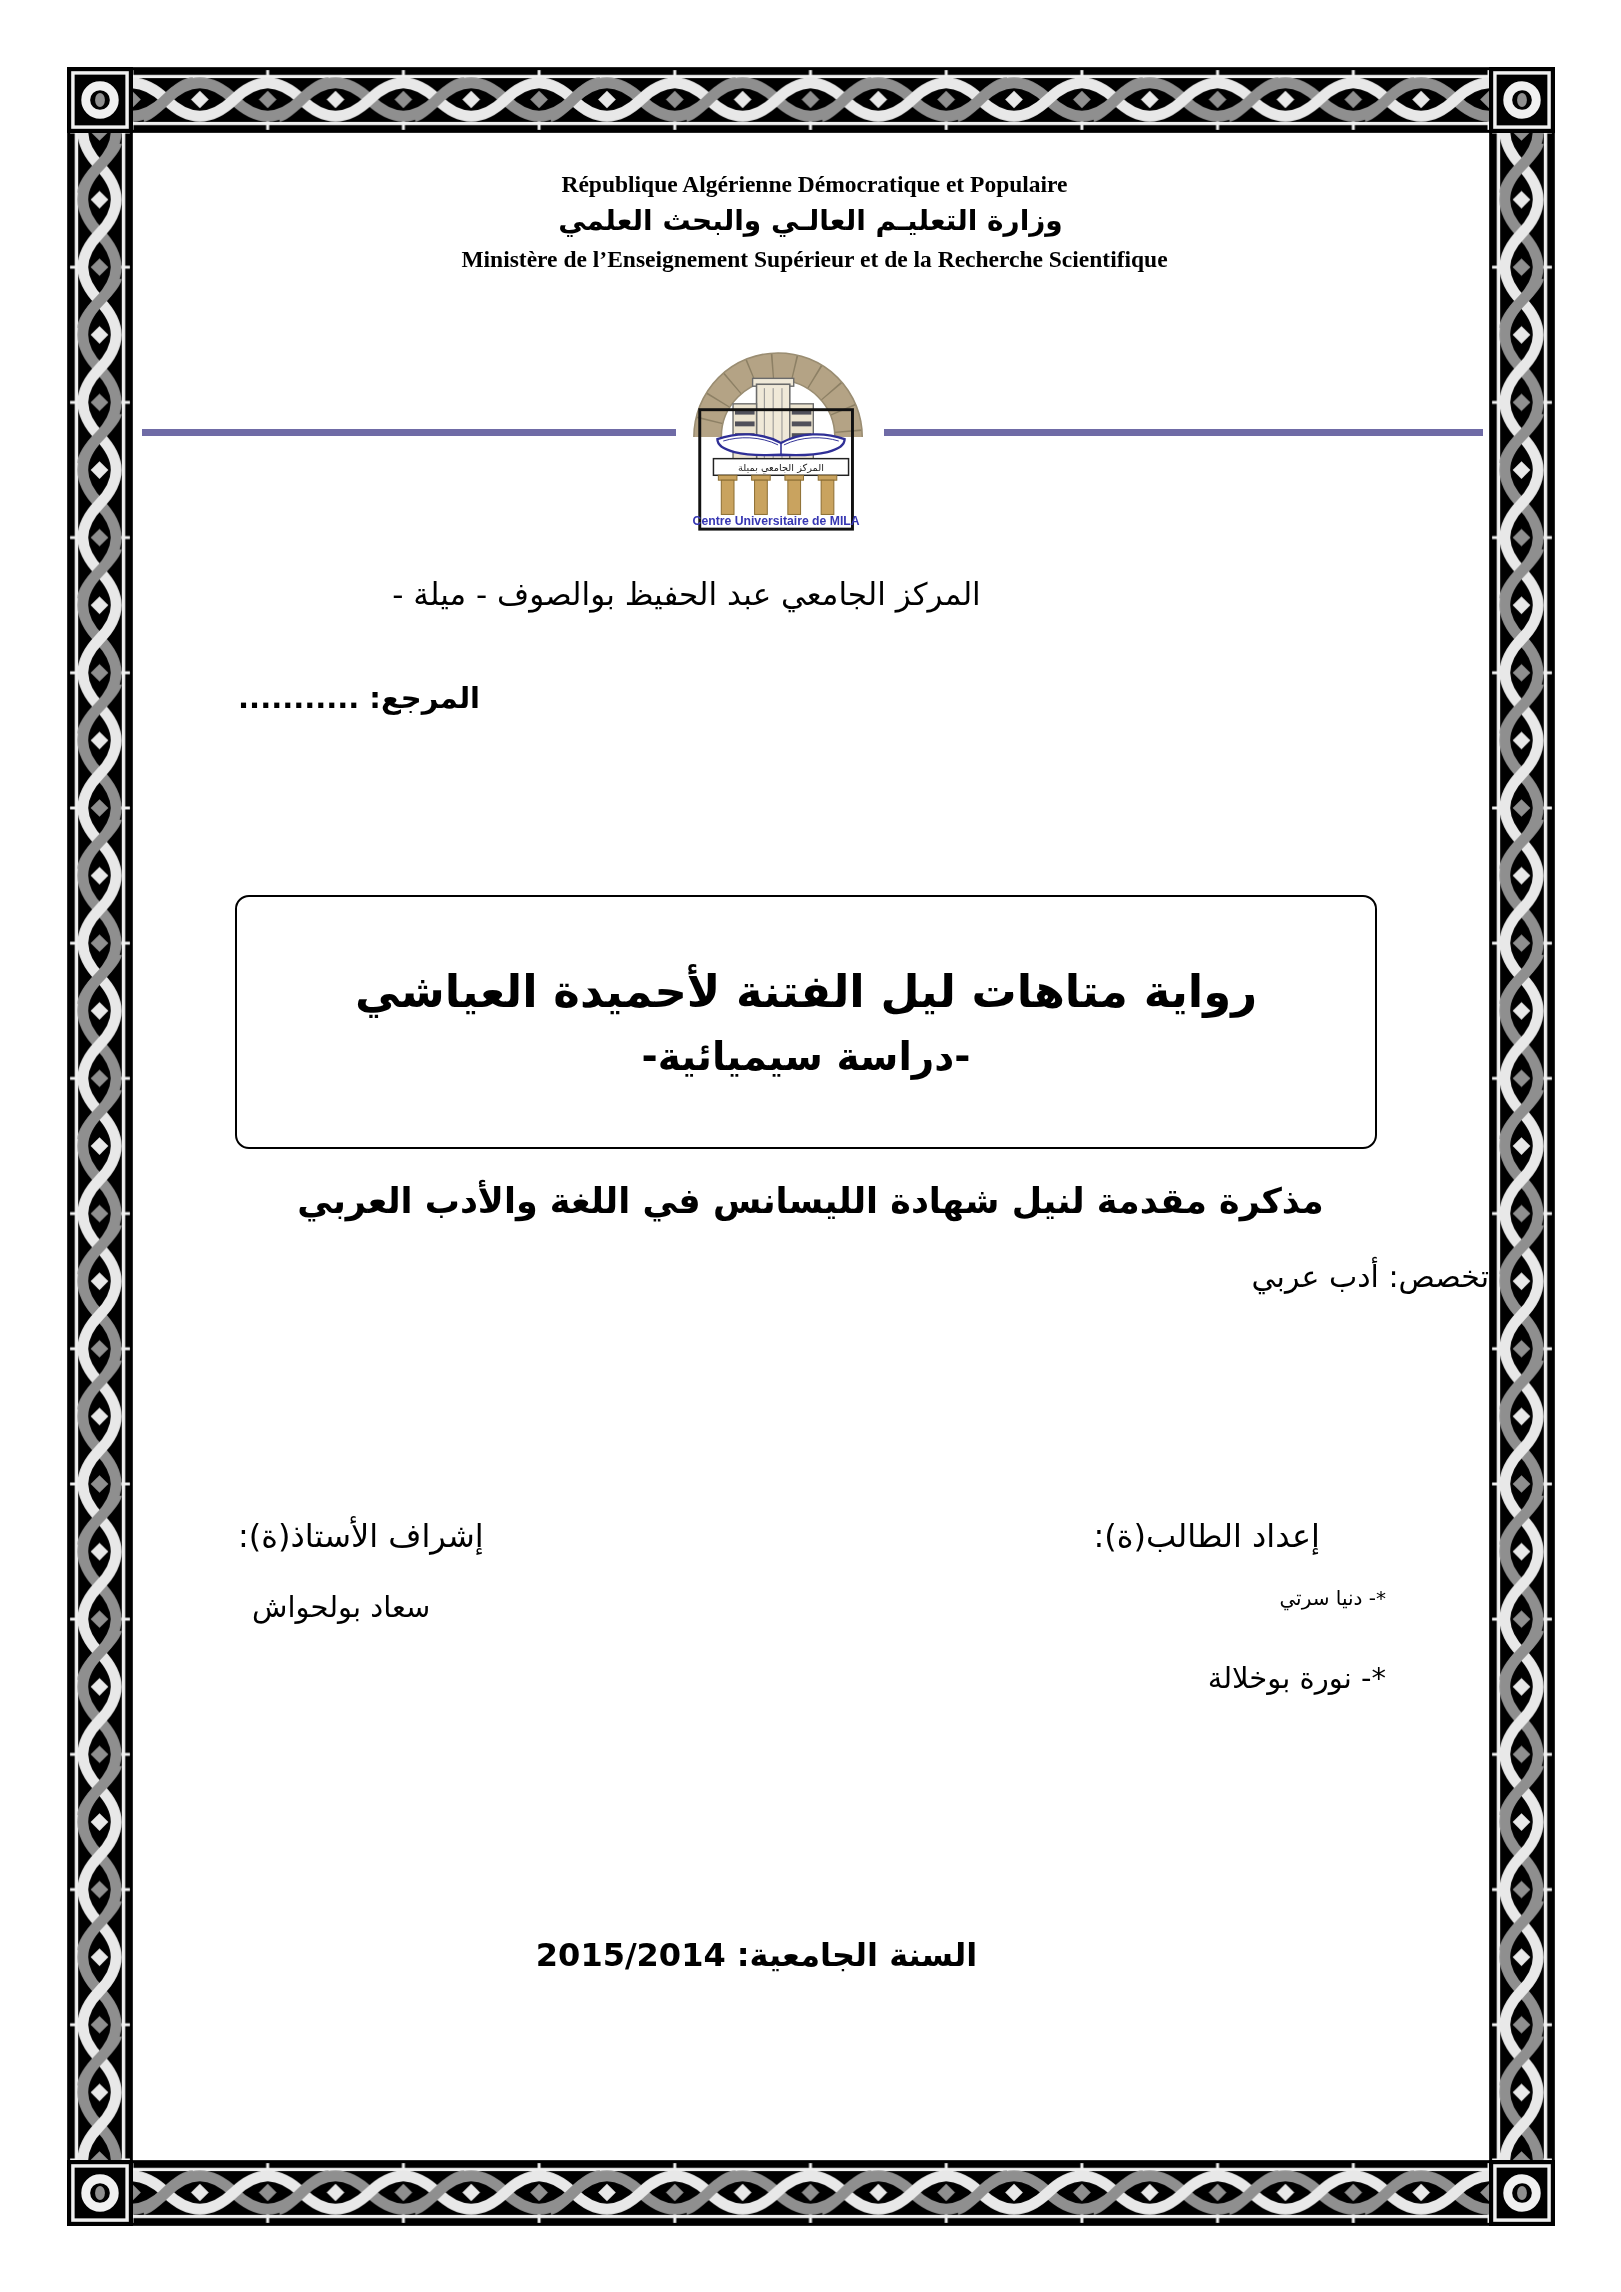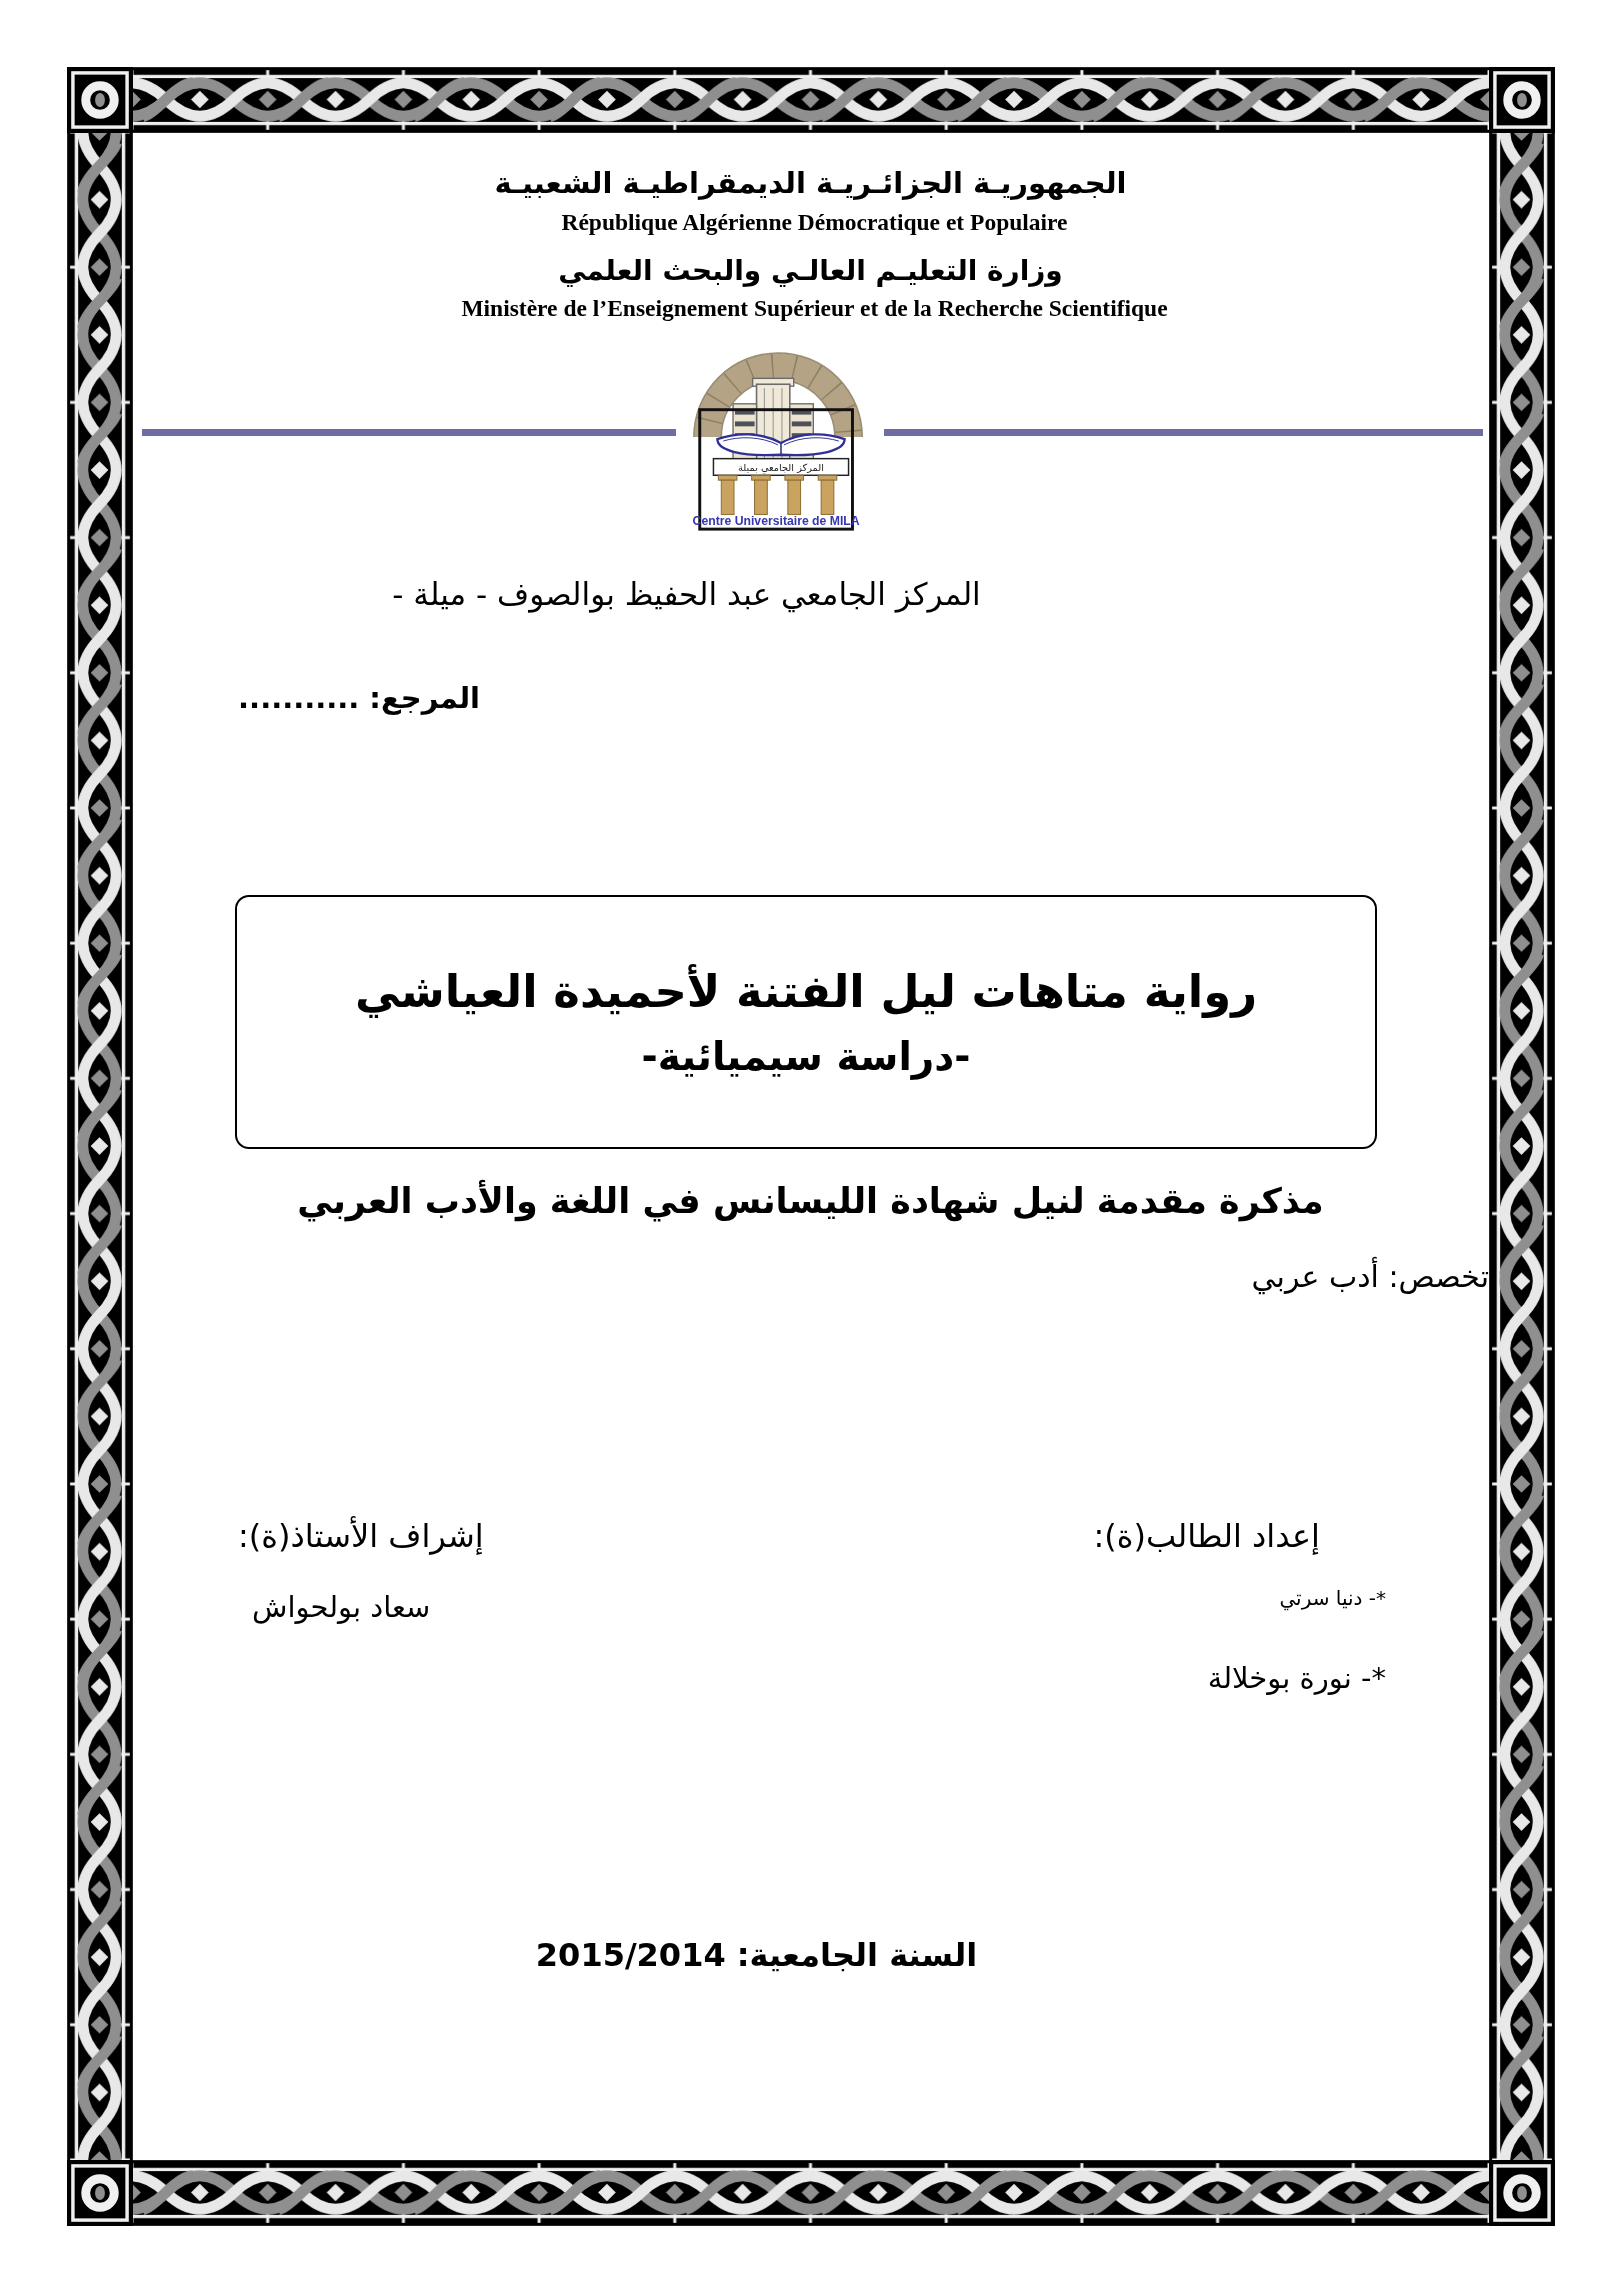--- a/index.html
+++ b/index.html
@@ -10,21 +10,21 @@
   }
   .abs{position:absolute;}
   svg.strip,svg.corner{position:absolute;display:block;}
   .ar{font-family:"DejaVu Sans",sans-serif;}
   .fr-serif{font-family:"Liberation Serif",serif;padding-left:8px;}
 
   
   .gov-header{left:132px;top:165px;width:1357px;text-align:center;line-height:1.3;}
   .hdr-ar1{font-size:29px;font-weight:bold;}
   .hdr-fr1{font-size:23.5px;font-weight:bold;margin-top:3.9px;}
-  .hdr-ar2{font-size:28px;font-weight:bold;margin-top:16px;}
+  .hdr-ar2{font-size:28px;font-weight:bold;margin-top:4px;}
   .hdr-fr2{font-size:23.5px;font-weight:bold;margin-top:3.9px;}
 
   
   .rule{top:429px;height:6.9px;background:#6f6ba6;}
   .rule-left{left:142px;width:534px;}
   .rule-right{left:884px;width:599px;}
   .logo-wrap{left:688px;top:349px;width:186px;height:186px;}
 
   
   .uni-name{left:132px;top:576px;width:1109px;text-align:center;font-size:31px;}
@@ -128,21 +128,20 @@
     </svg>
     <svg class="corner" style="left:1489px;top:2160px" width="66" height="66" viewBox="0 0 67 67">
       <rect width="67" height="67" fill="#000"></rect>
         <rect x="6" y="6" width="55" height="55" fill="none" stroke="#f0f0f0" stroke-width="3.5"></rect>
       <circle cx="33.5" cy="33.5" r="14.5" fill="none" stroke="#f0f0f0" stroke-width="9"></circle>
         <ellipse cx="33.5" cy="33.5" rx="5" ry="7" fill="#8f8f8f"></ellipse>
     </svg>
   </div>
 
   <header class="abs gov-header">
-    <div class="hdr-ar1 ar" dir="rtl">الجمهوريـة الجزائـريـة الديمقراطيـة الشعبيـة</div>
     <div class="hdr-fr1 fr-serif">République Algérienne Démocratique et Populaire</div>
     <div class="hdr-ar2 ar" dir="rtl">وزارة التعليـم العالـي والبحث العلمي</div>
     <div class="hdr-fr2 fr-serif">Ministère de l’Enseignement Supérieur et de la Recherche Scientifique</div>
   </header>
 
   <div class="abs rule rule-left"></div>
   <div class="abs rule rule-right"></div>
 
   <div class="abs logo-wrap">
     <svg width="186" height="186" viewBox="0 0 190 190">

